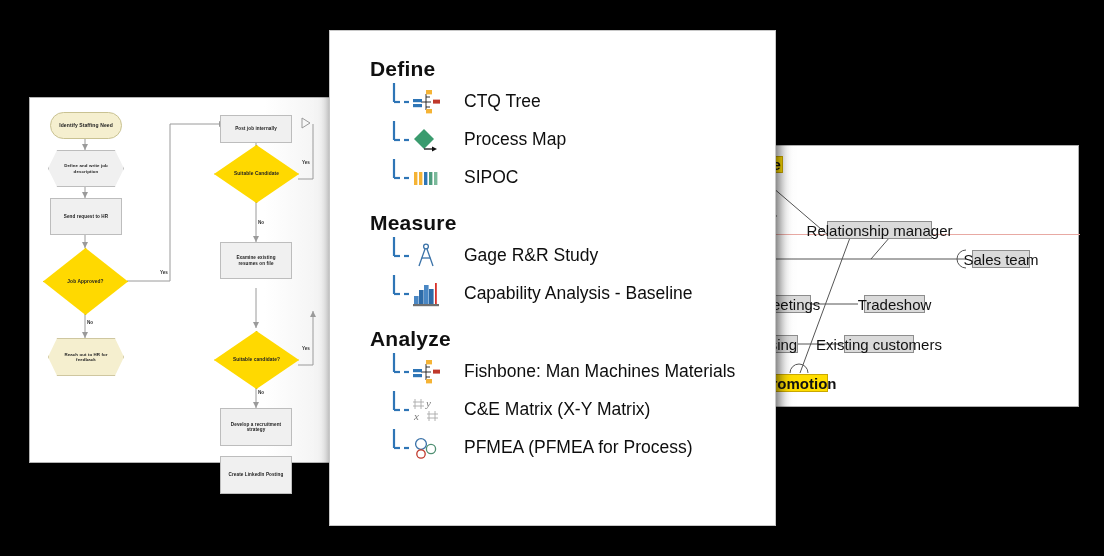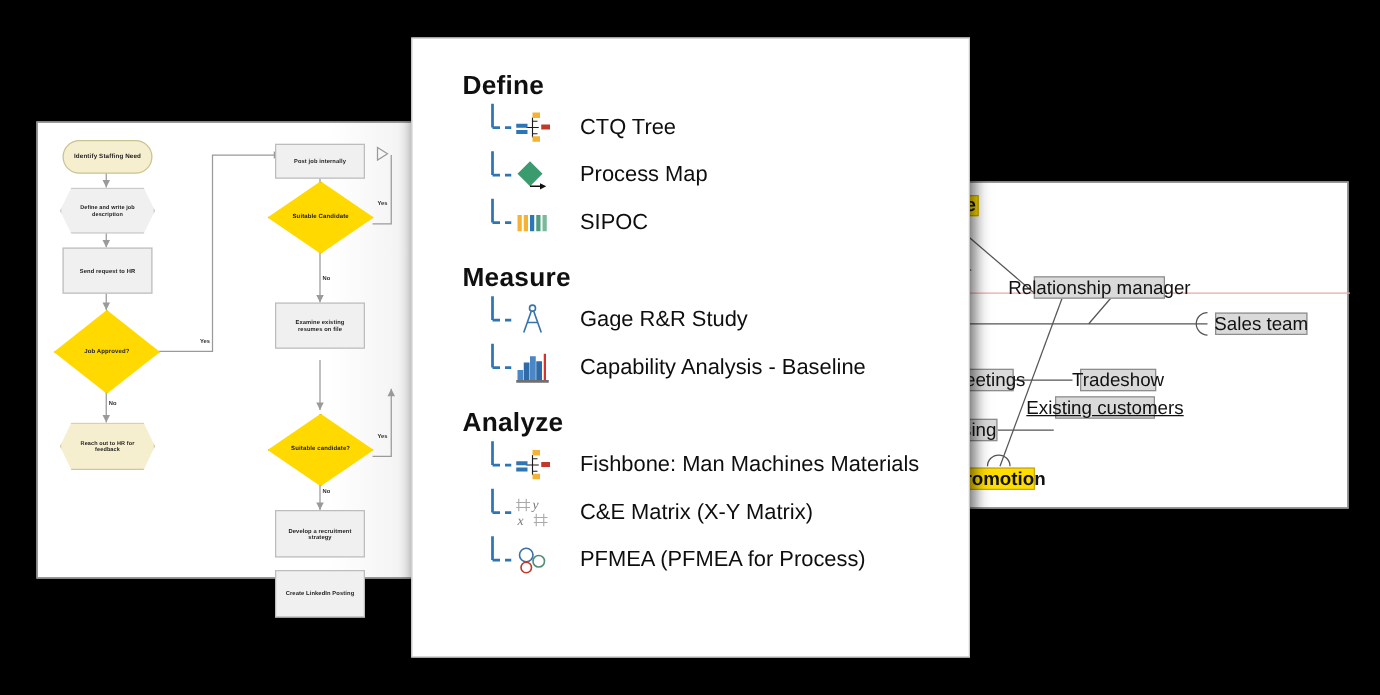--- a/index.html
+++ b/index.html
@@ -144,25 +144,25 @@
 
         <path d="M47 227 a9 9 0 0 1 18 0"></path>
       </g>
 
       <line x1="0" y1="88.5" x2="337" y2="88.5" stroke="#e8a9a3" stroke-width="1"></line>
     </svg>
 
     <div class="fbox fbox-y" style="left:14px;top:10px;width:26px;height:17px;">ple</div>
     <div class="fbox" style="left:8px;top:104px;width:25px;height:17px;">ers</div>
     <div class="fbox" style="left:84px;top:75px;width:105px;height:18px;">Relationship manager</div>
-    <div class="fbox" style="left:229px;top:104px;width:74px;height:18px;">Sales team</div>
+    <div class="fbox" style="left:229px;top:104px;width:58px;height:18px;">Sales team</div>
     <div class="fbox" style="left:5px;top:149px;width:63px;height:18px;">on meetings</div>
     <div class="fbox" style="left:121px;top:149px;width:61px;height:18px;">Tradeshow</div>
     <div class="fbox" style="left:5px;top:189px;width:50px;height:18px;">ertising</div>
-    <div class="fbox" style="left:101px;top:171px;width:80px;height:18px;text-decoration:underline;">Existing customers</div>
+    <div class="fbox" style="left:101px;top:189px;width:70px;height:18px;">Existing customers</div>
     <div class="fbox fbox-y" style="left:27px;top:228px;width:58px;height:18px;">Promotion</div>
   </div>
 
   <div class="panel" id="list-panel">
     <div class="lp-inner">
 
       <div class="phase">Define</div>
       <ul class="items">
 
         <li class="item">

